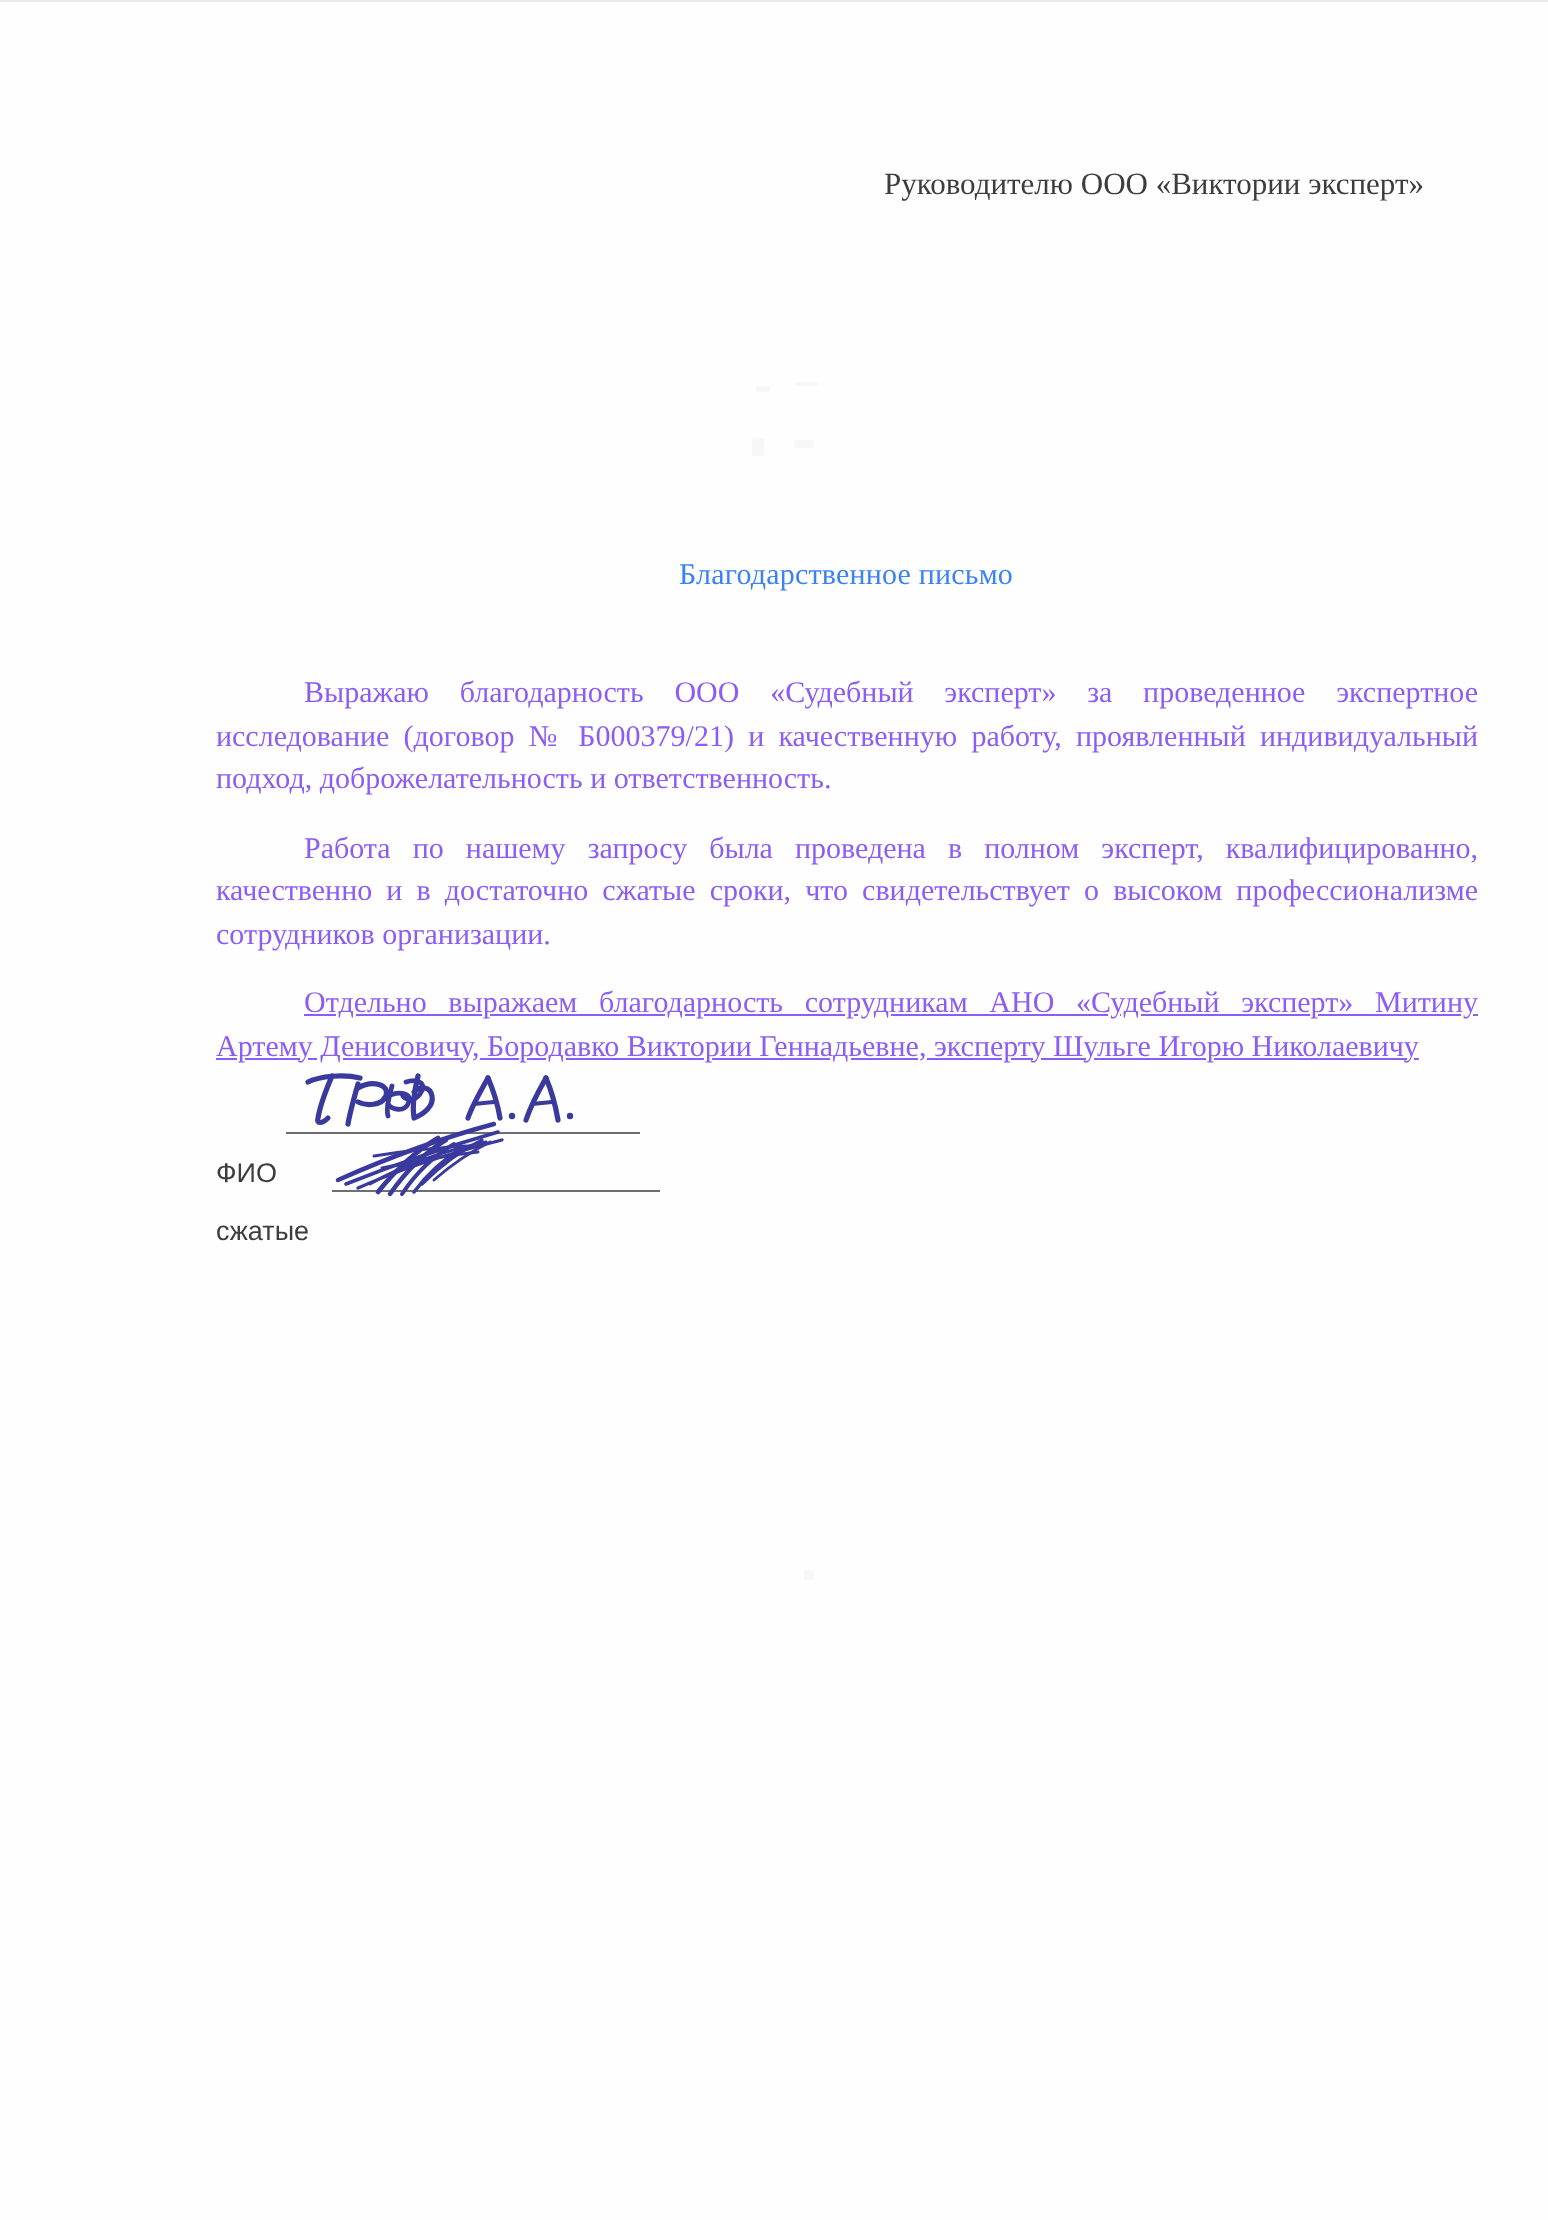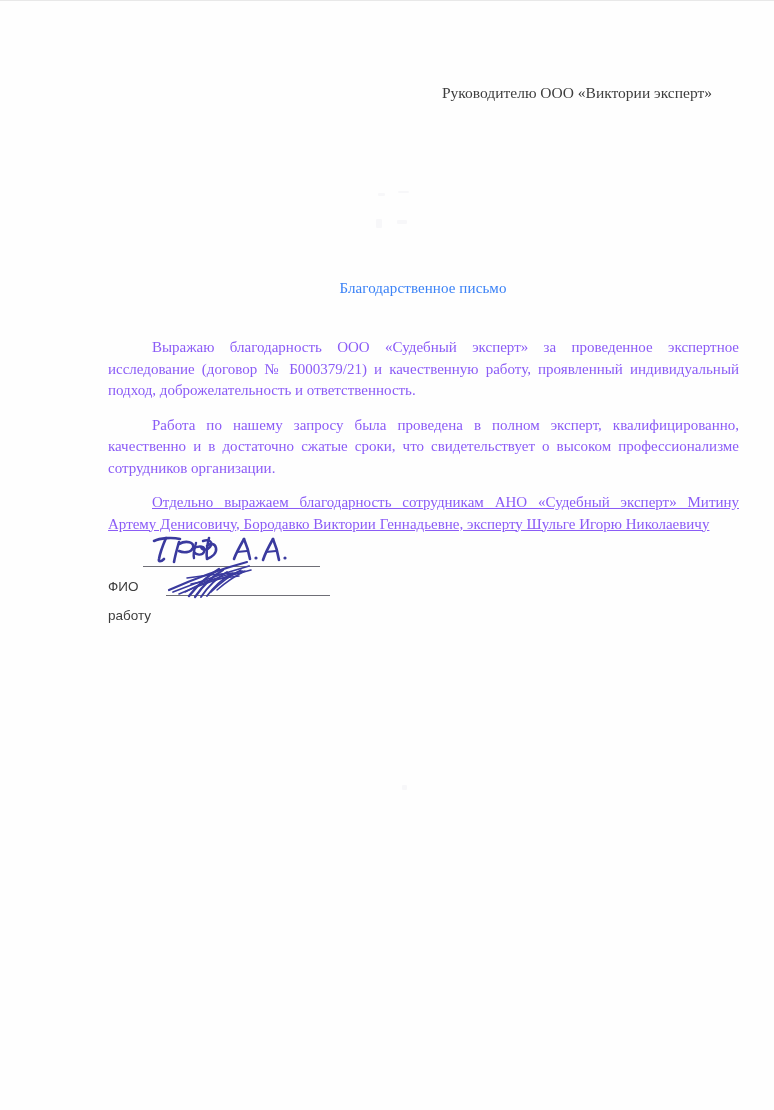--- a/index.html
+++ b/index.html
@@ -169,21 +169,21 @@
         <path d="M91 19 L101 18" stroke-width="2.1"></path>
         <circle cx="110" cy="25" r="1.6" fill="#3a3a9e" stroke="none"></circle>
         <path d="M127 6 C123 13, 119 21, 117 27" stroke-width="2.6"></path>
         <path d="M127 6 C130 13, 132 21, 133 27" stroke-width="2.6"></path>
         <path d="M120 19 L130 18" stroke-width="2.1"></path>
         <circle cx="139" cy="25" r="1.6" fill="#3a3a9e" stroke="none"></circle>
       </svg>
     </div>
 
     <div class="sig-row sign">
-      <span class="sig-label">работу</span>
+      <span class="sig-label">сжатые</span>
       <span class="sig-rule"></span>
       <svg class="ink ink-sign" width="180" height="42" viewBox="0 0 180 42" aria-hidden="true">
         <path d="M6 34 C24 26, 54 14, 84 6" stroke-width="2.2"></path>
         <path d="M10 36 C30 28, 58 18, 86 10" stroke-width="1.8"></path>
         <path d="M16 38 C34 30, 60 21, 88 14" stroke-width="1.6"></path>
         <path d="M22 36 C36 28, 56 20, 80 15" stroke-width="1.5"></path>
         <path d="M26 40 C34 30, 44 20, 56 13" stroke-width="2.4"></path>
         <path d="M32 41 C39 31, 48 21, 60 14" stroke-width="2.2"></path>
         <path d="M38 41 C44 32, 52 23, 64 16" stroke-width="2.0"></path>
         <path d="M44 40 C50 32, 58 24, 68 18" stroke-width="1.8"></path>

